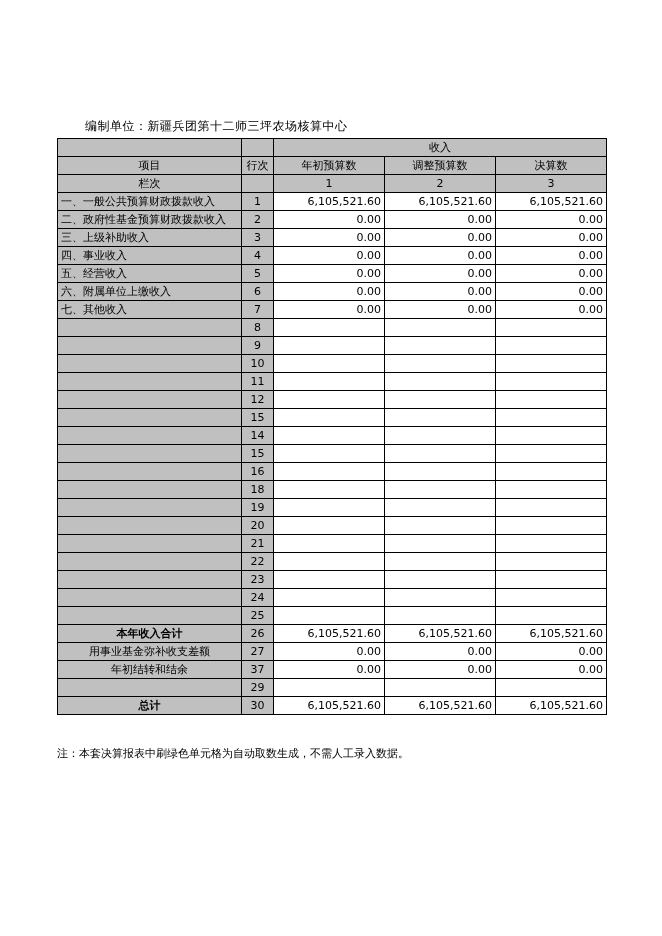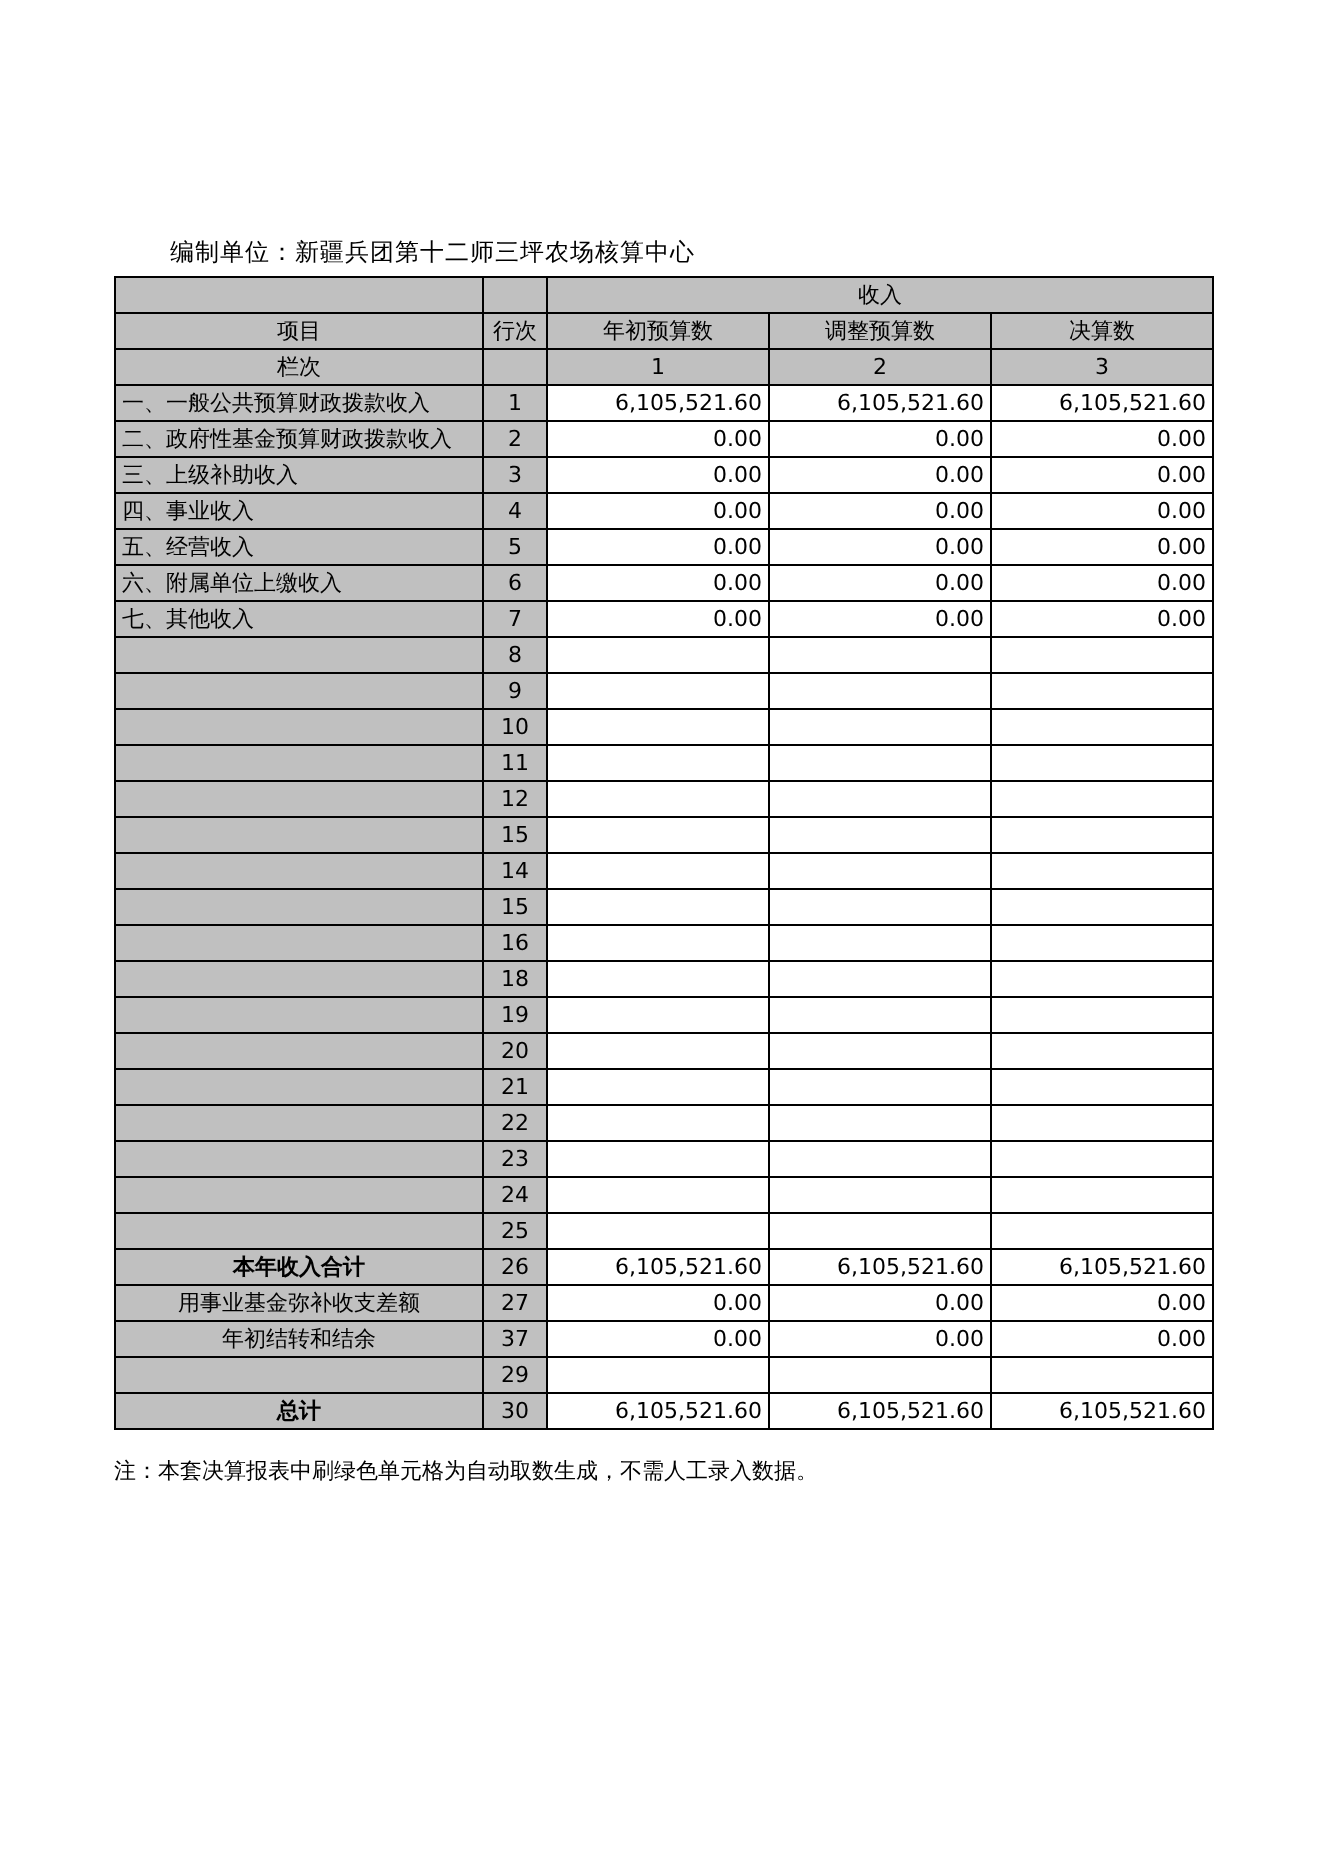--- a/index.html
+++ b/index.html
@@ -50,21 +50,21 @@
   .c-item   { width: 184px; }
   .c-row    { width: 32px;  text-align: center; }
   .c-num    { width: 111px; text-align: right; }
   .gray     { background: #c0c0c0; }
   .center   { text-align: center; }
   .right    { text-align: right; }
   .bold     { font-weight: bold; margin-top: 21px; }
   .note {
     position: absolute;
     left: 57px;
-    top: 728px;
+    top: 746px;
     font-size: 11px;
     white-space: nowrap;
   }
 </style>
 </head>
 <body>
 
 <div class="page">
 
   <div class="header-line">编制单位：新疆兵团第十二师三坪农场核算中心</div>

